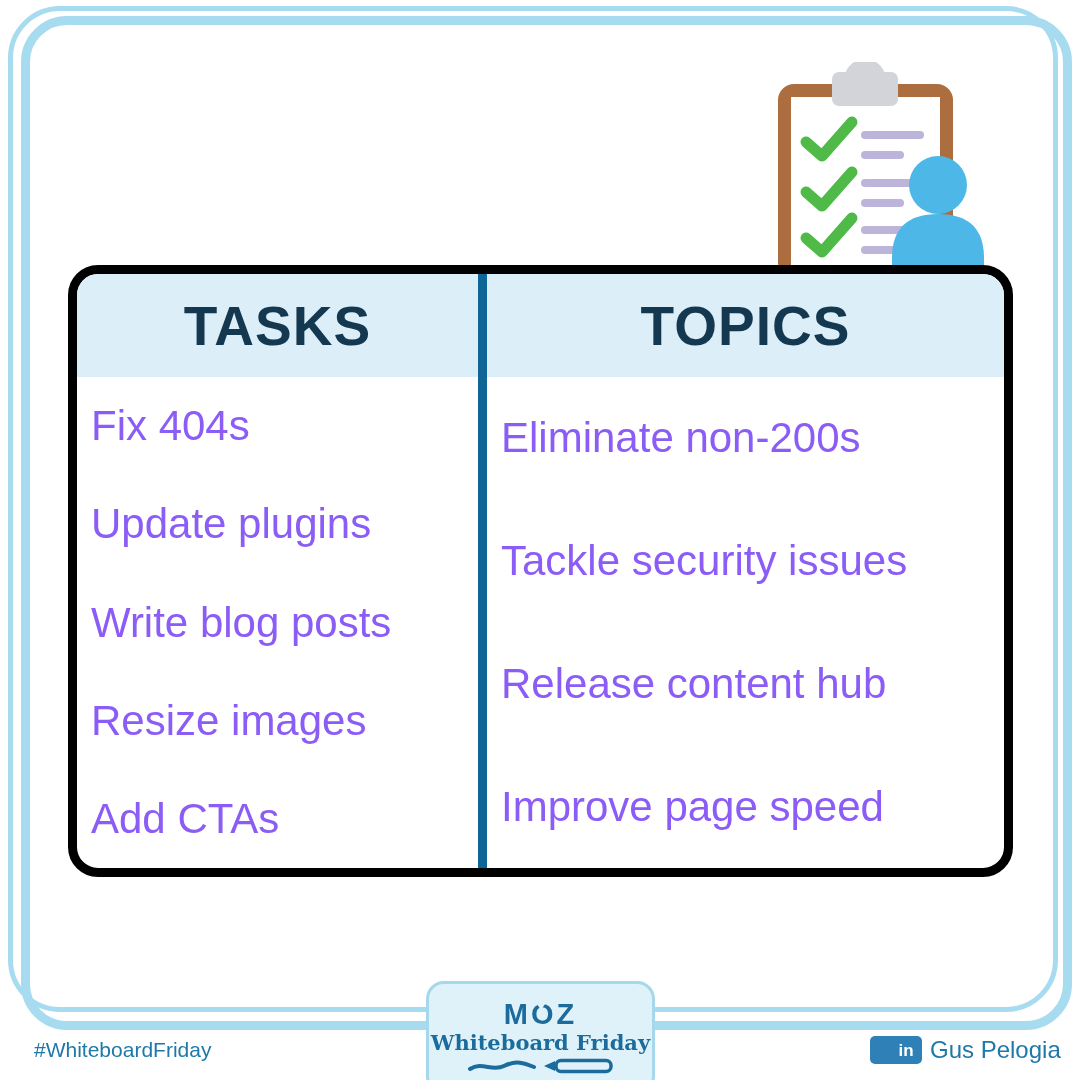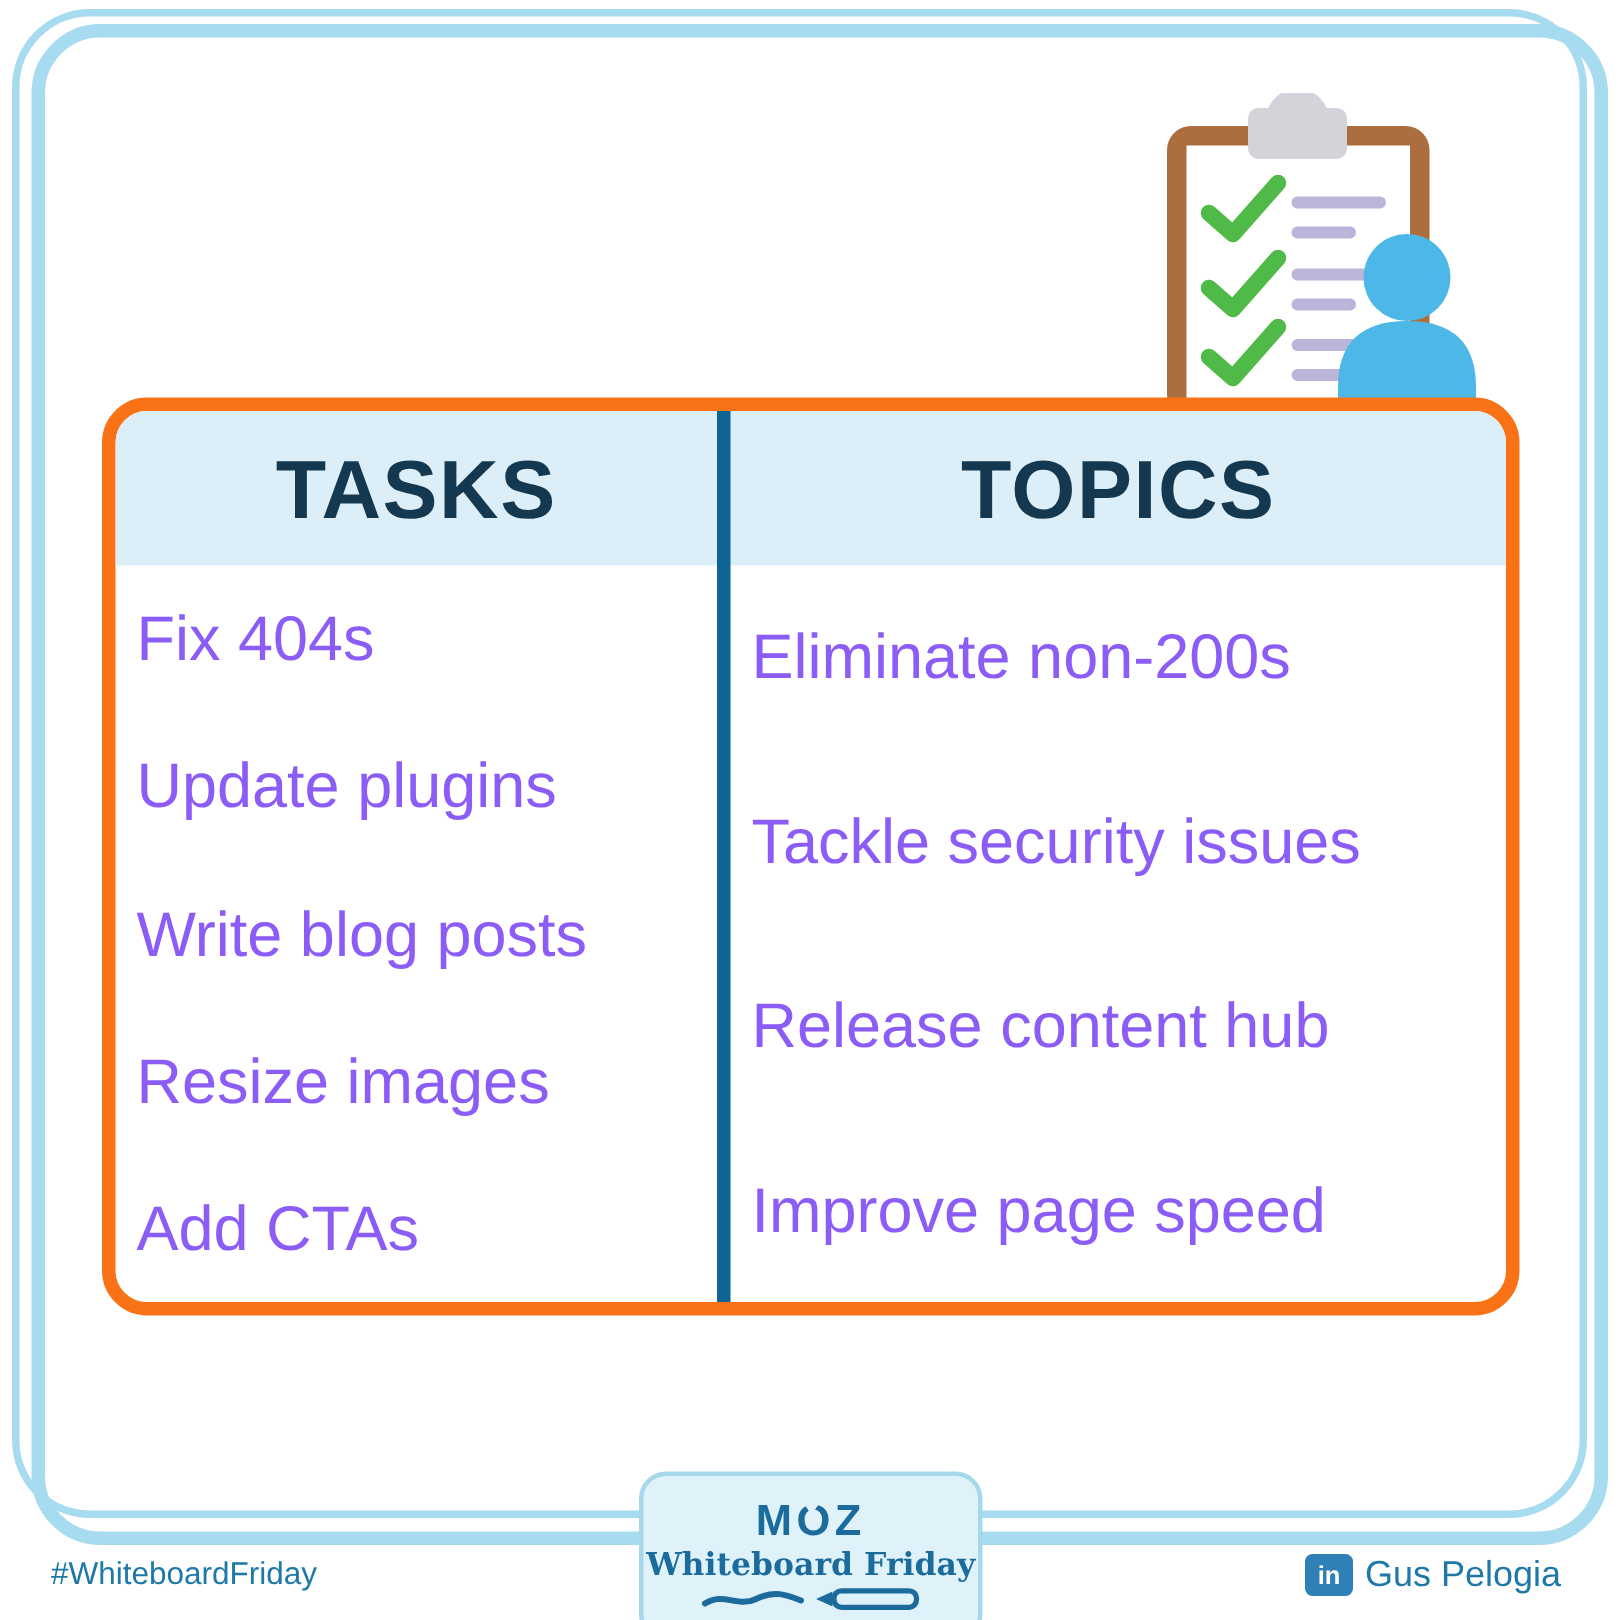--- a/index.html
+++ b/index.html
@@ -14,21 +14,21 @@
   }
   .frame-thick{
     position:absolute;left:21px;top:16px;width:1051px;height:1014px;
     border:9px solid #a7dbf0;border-radius:46px;box-sizing:border-box;
   }
   
   .illu{position:absolute;left:770px;top:62px;width:225px;height:210px;z-index:1;}
   
   .table{
     position:absolute;left:68px;top:265px;width:945px;height:612px;box-sizing:border-box;
-    border:9px solid #f97316;border-radius:30px;background:#ffffff;overflow:hidden;z-index:2;
+    border:9px solid #000000;border-radius:30px;background:#ffffff;overflow:hidden;z-index:2;
   }
   .table-header-bg{position:absolute;top:0;left:0;right:0;height:103px;background:#dceef8;}
   .table-divider{position:absolute;left:401px;top:0;bottom:0;width:9px;background:#0f6596;}
   .col{position:absolute;top:0;bottom:0;}
   .col-left{left:0;width:401px;}
   .col-right{left:410px;right:0;text-align:center;}
   .col-header{
     position:absolute;top:0;left:0;right:0;height:103px;
     display:flex;align-items:center;justify-content:center;
     font-size:55px;font-weight:bold;color:#14384f;letter-spacing:1px;
@@ -47,21 +47,21 @@
     position:absolute;left:50%;top:1px;transform:translateX(-50%);
     width:0;height:0;border-left:6px solid transparent;border-right:6px solid transparent;
     border-top:9px solid #e0f2f9;
   }
   .wbf{font-family:"DejaVu Serif",serif;font-weight:bold;font-size:21px;color:#1b6c9c;line-height:1.1;}
   .pen-svg{display:block;}
   .credit{position:absolute;left:870px;top:1036px;display:flex;align-items:center;gap:8px;z-index:3;}
   .li-icon{
     width:32px;height:28px;border-radius:5px;background:#2e80b6;color:#ffffff;
     display:flex;align-items:center;justify-content:center;
-    font-size:17px;font-weight:bold;line-height:1;
+    font-size:17px;font-weight:bold;line-height:1;padding-left:20px;
   }
   .credit-name{font-size:24px;color:#1e78a8;}
 </style>
 </head>
 <body>
 
 <div class="canvas">
 
   <div class="frame-thin"></div>
   <div class="frame-thick"></div>

